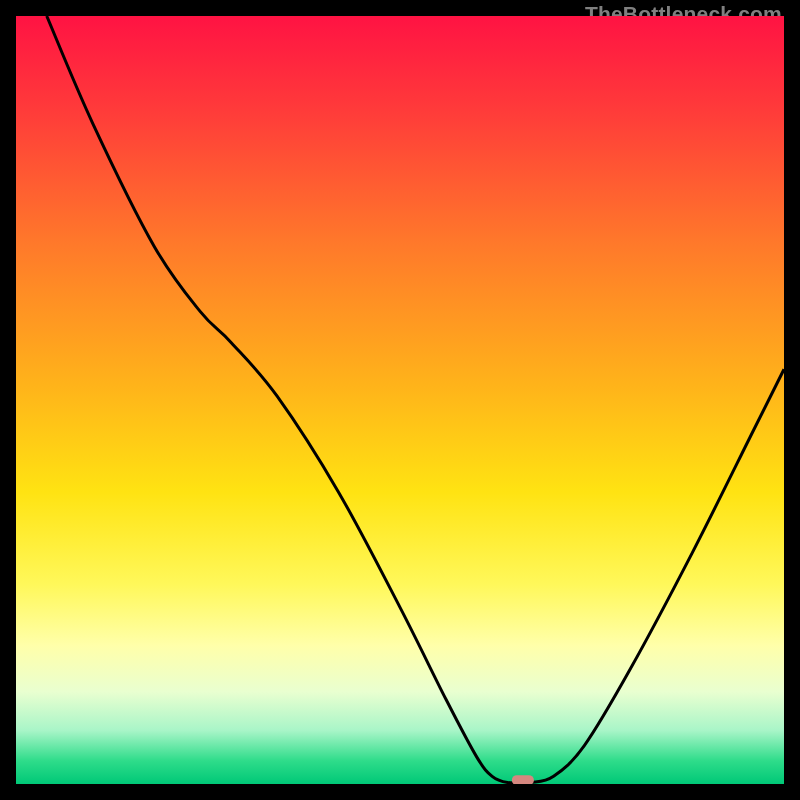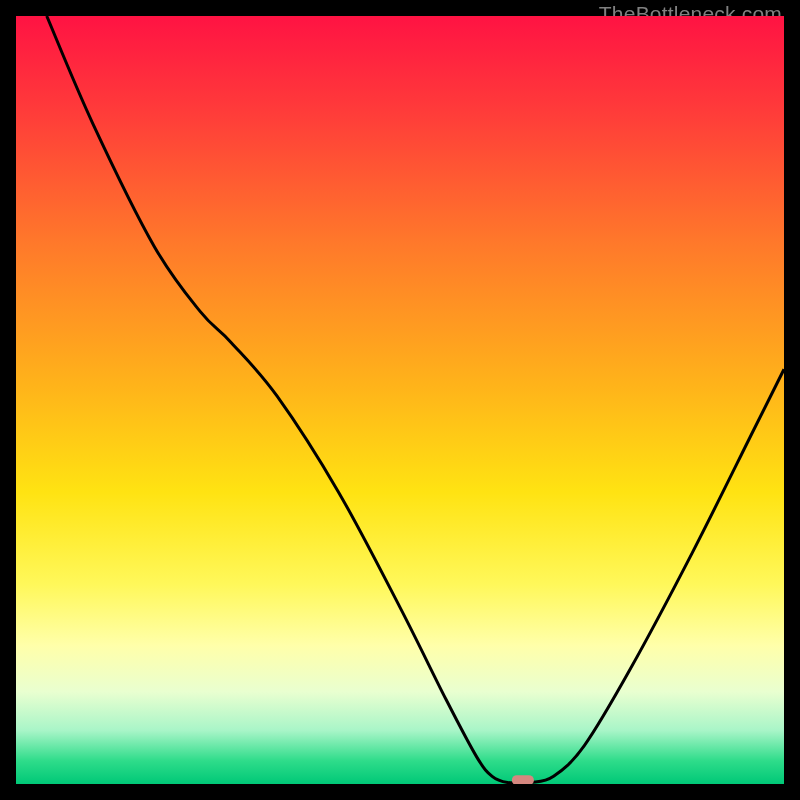--- a/index.html
+++ b/index.html
@@ -22,21 +22,21 @@
     width: 768px;
     height: 768px;
     box-sizing: border-box;
   }
   .watermark {
     position: absolute;
     top: 2px;
     right: 18px;
     color: #808080;
     font-size: 21px;
-    font-weight: 400;
+    font-weight: 700;
     letter-spacing: 0.2px;
     margin-left: 41px;
   }
   svg { display: block; }
 </style>
 </head>
 <body>
 
 <div class="stage">
   <div class="watermark">TheBottleneck.com</div>

